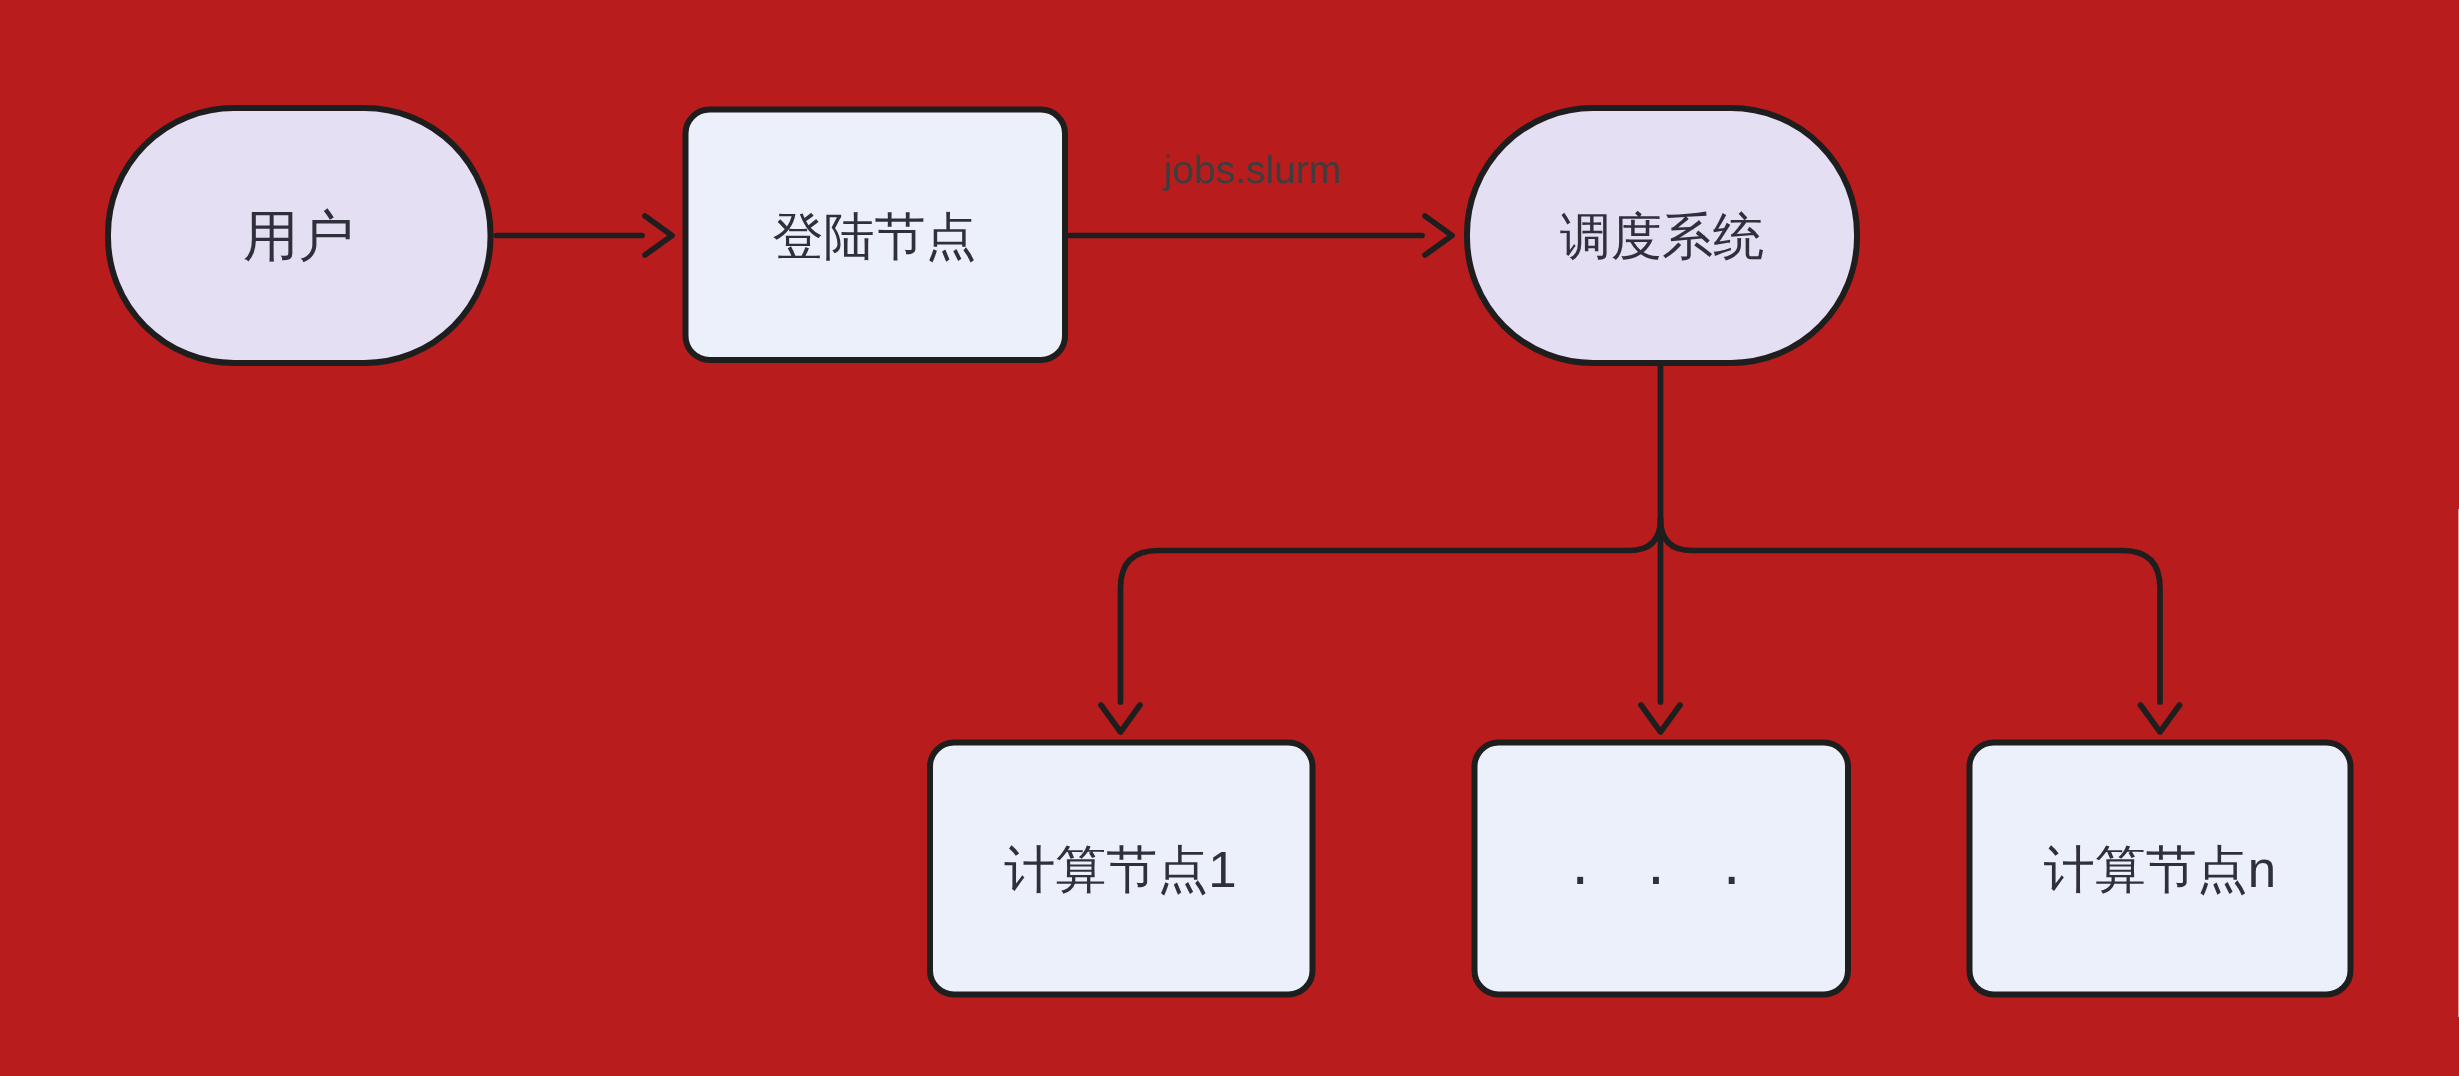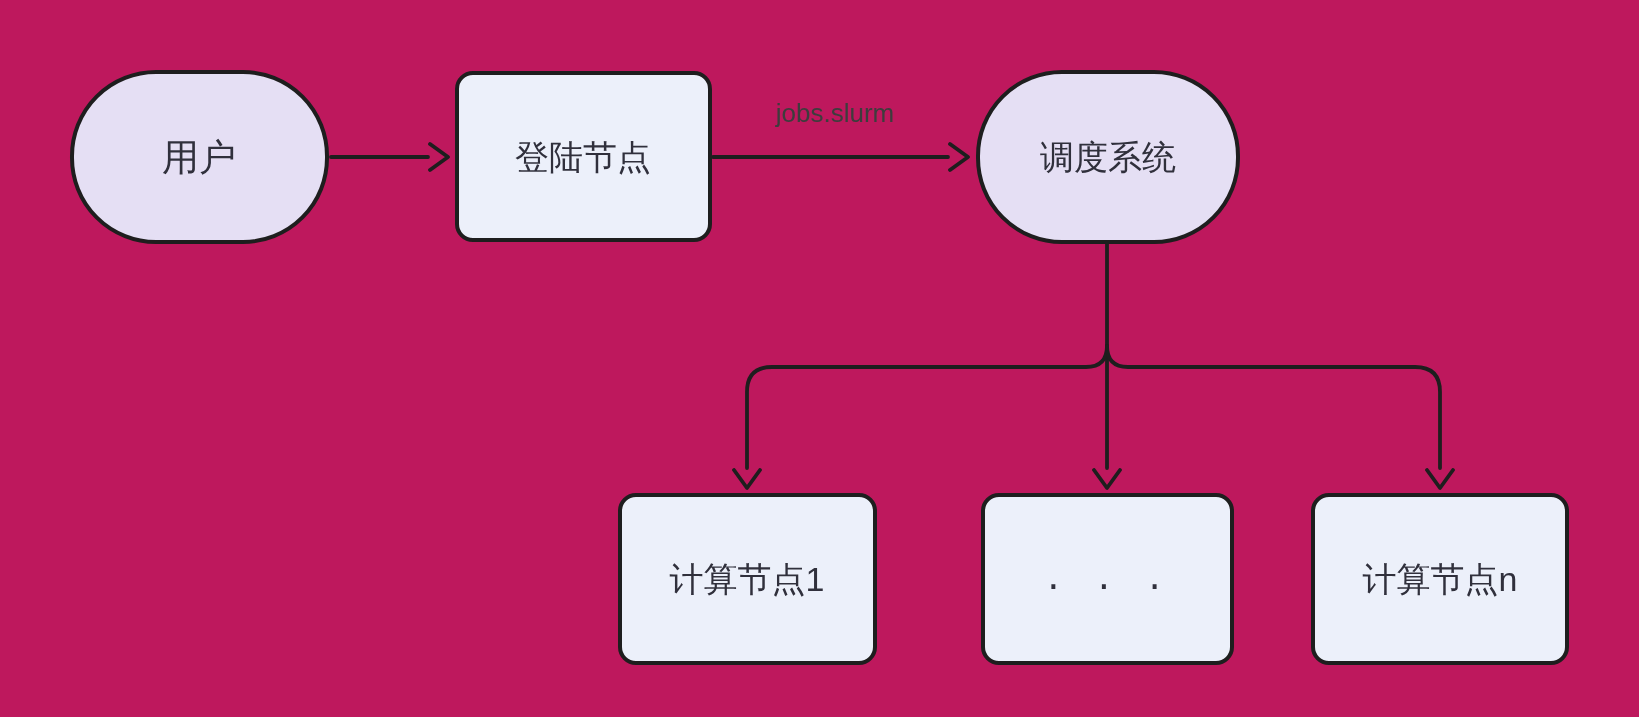--- a/index.html
+++ b/index.html
@@ -5,21 +5,21 @@
   html, body {
     margin: 0;
     padding: 0;
     background: #ffffff;
     font-family: "Liberation Sans", "DejaVu Sans", sans-serif;
   }
   .canvas {
     position: relative;
     width: 1639px;
     height: 717px;
-    background: #be185d;
+    background: #b91c1c;
     overflow: hidden;
   }
   svg { display: block; }
   .node-shape {
     stroke-width: 4px;
   }
   .edge-path {
     fill: none;
     stroke-width: 3.8px;
     stroke-linecap: round;

